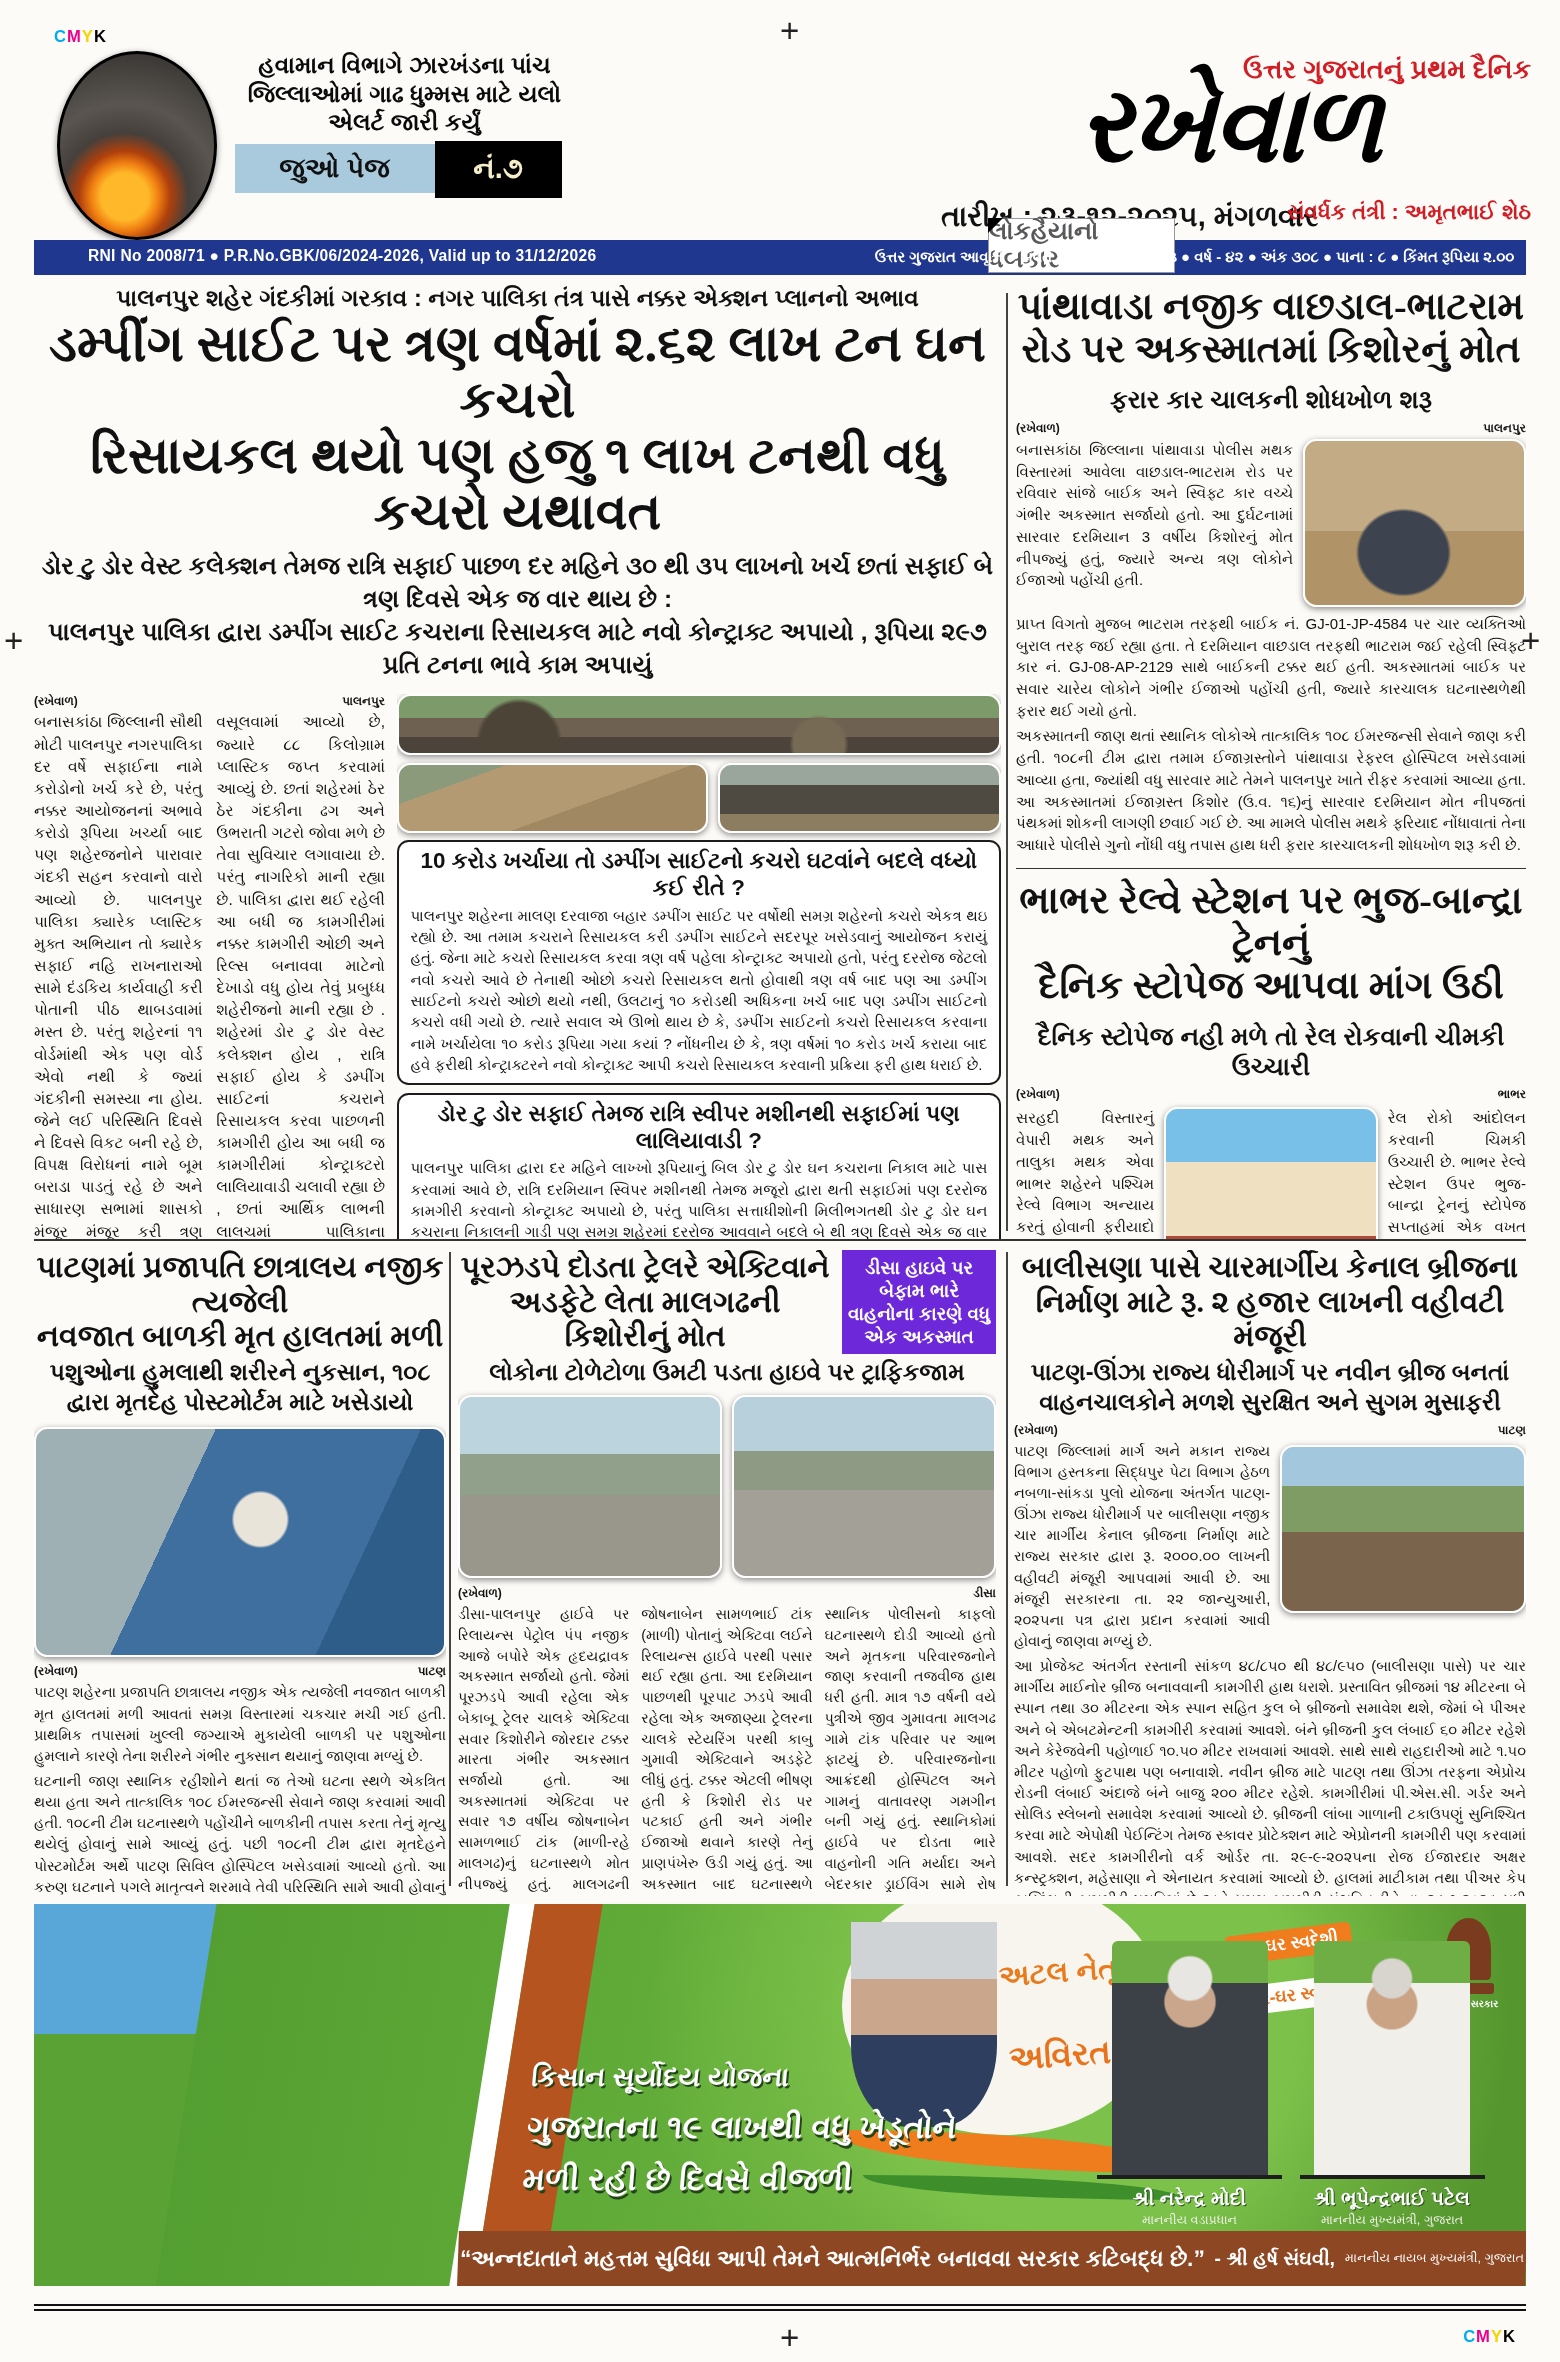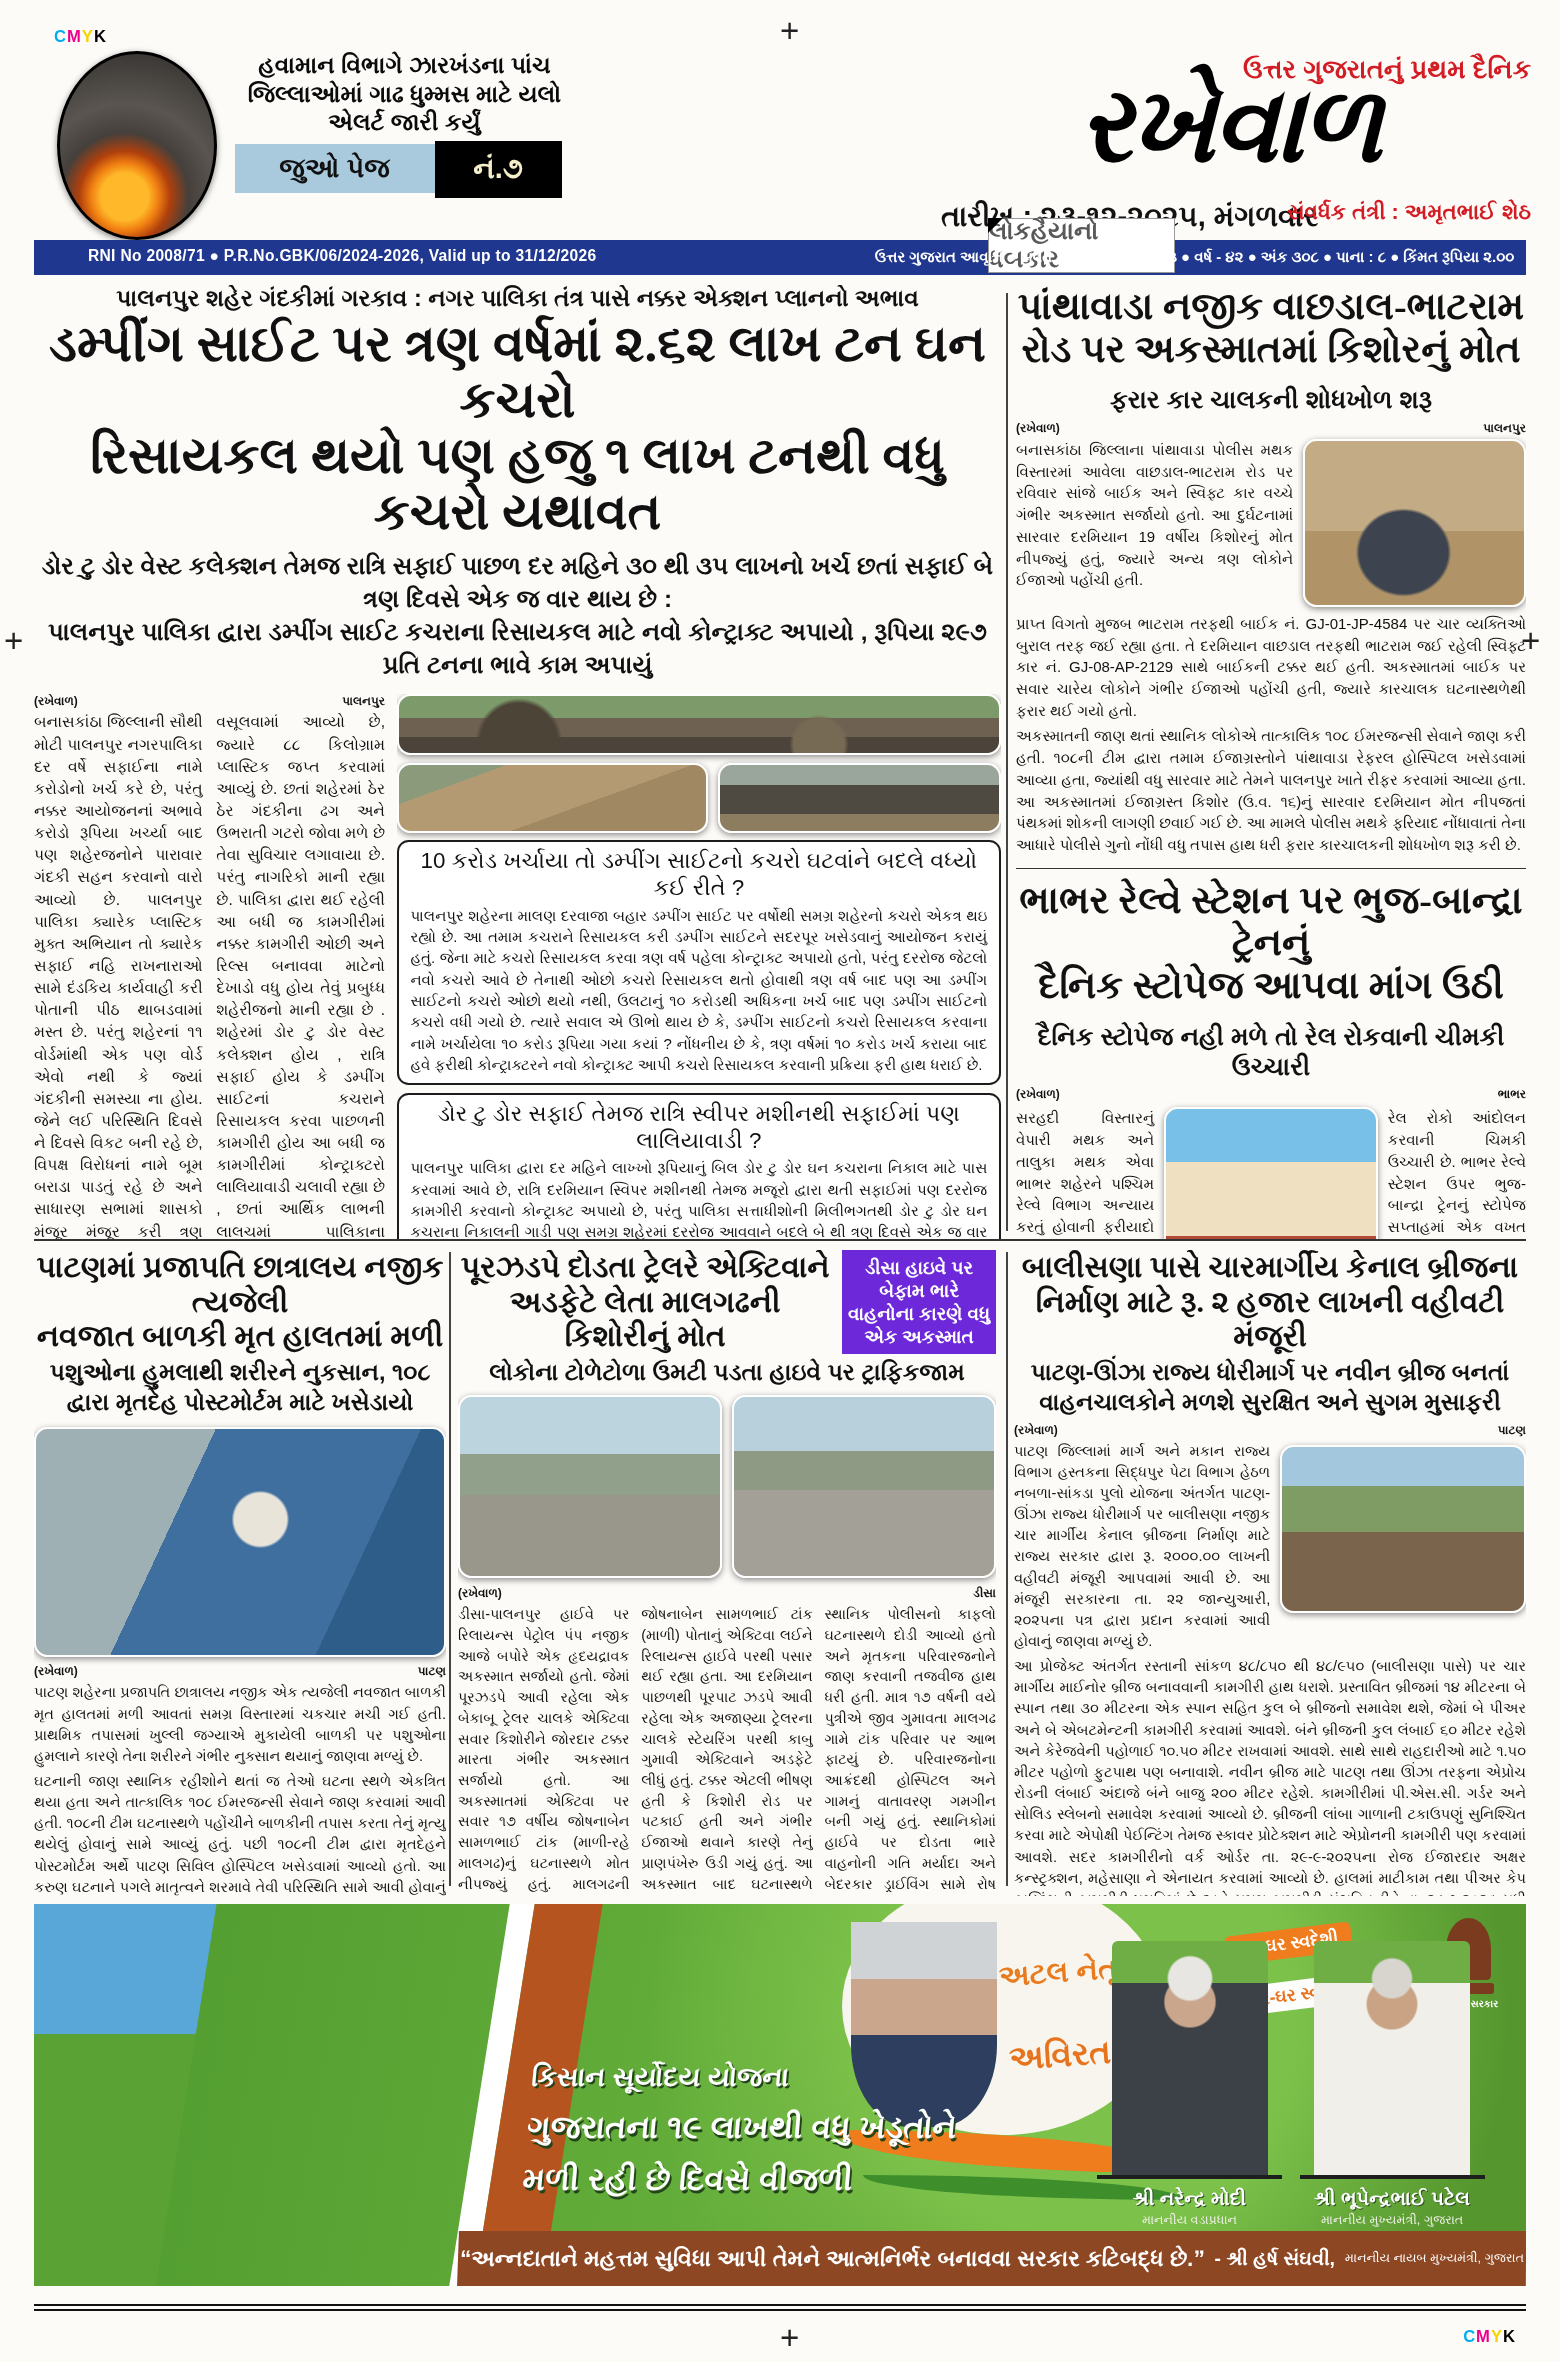--- a/index.html
+++ b/index.html
@@ -52,21 +52,21 @@
   .lead-left .txt{column-count:2;column-gap:13.7px;font-size:15.6px;line-height:1.42;text-align:justify;}
   .lead-right{flex:1;display:flex;flex-direction:column;gap:7.8px;overflow:hidden;}
   .ph-wide{height:176px;background:
       radial-gradient(circle at 20% 80%,#4c4437 0 8%,transparent 9%),
       radial-gradient(circle at 70% 85%,#776a54 0 6%,transparent 7%),
       linear-gradient(#7d9b6a 0 38%,#6e6152 38% 72%,#4c443a 72%);}
   .ph-row{display:flex;gap:9.8px;height:213px;}
   .ph-road{flex:1.1;background:linear-gradient(160deg,#8a9a7a 0 22%,#b39a72 22% 60%,#a08862 60%);}
   .ph-heap{flex:1;background:linear-gradient(#9aa59b 0 30%,#4e4a42 30% 75%,#8c7c60 75%);}
   .qbox{border:2px solid #1c1c1c;border-radius:11.7px;padding:5.9px 11.7px 7.8px;background:#fff;}
-  .qbox .qt{font-size:22.4px;font-weight:normal;text-align:center;line-height:1.2;}
+  .qbox .qt{font-size:22.4px;font-weight:bold;text-align:center;line-height:1.2;}
   .qbox .qb{font-size:15px;line-height:1.42;text-align:justify;margin-top:2.9px;}
 
   
   .rail{left:1016px;top:285px;width:510px;height:954px;overflow:hidden;}
   .rail h2{margin:0;font-size:38px;line-height:1.12;text-align:center;font-weight:800;
       font-family:"Liberation Serif","DejaVu Serif",serif;}
   .rail .sub{font-size:25px;font-weight:bold;text-align:center;margin-top:15px;}
   .rail .txt{font-size:15px;line-height:1.45;text-align:justify;}
   .a-row{display:flex;gap:9.8px;margin-top:3.9px;}
   .a-row .txt{flex:1;}
@@ -236,21 +236,21 @@
   <div class="abs rail">
     <div>
       <h2><span>પાંથાવાડા નજીક વાછડાલ-ભાટરામ</span><br>
         <span>રોડ પર અકસ્માતમાં કિશોરનું મોત</span></h2>
       <div class="sub">ફરાર કાર ચાલકની શોધખોળ શરૂ</div>
       <div class="byrow" style="margin-top:5.9px;">
         <span>(રખેવાળ)</span>
         <span>પાલનપુર</span>
       </div>
       <div class="a-row">
-        <div class="txt">બનાસકાંઠા જિલ્લાના પાંથાવાડા પોલીસ મથક વિસ્તારમાં આવેલા વાછડાલ-ભાટરામ રોડ પર રવિવાર સાંજે બાઈક અને સ્વિફ્ટ કાર વચ્ચે ગંભીર અકસ્માત સર્જાયો હતો. આ દુર્ઘટનામાં સારવાર દરમિયાન 19 વર્ષીય કિશોરનું મોત નીપજ્યું હતું, જ્યારે અન્ય ત્રણ લોકોને ઈજાઓ પહોંચી હતી.</div>
+        <div class="txt">બનાસકાંઠા જિલ્લાના પાંથાવાડા પોલીસ મથક વિસ્તારમાં આવેલા વાછડાલ-ભાટરામ રોડ પર રવિવાર સાંજે બાઈક અને સ્વિફ્ટ કાર વચ્ચે ગંભીર અકસ્માત સર્જાયો હતો. આ દુર્ઘટનામાં સારવાર દરમિયાન 3 વર્ષીય કિશોરનું મોત નીપજ્યું હતું, જ્યારે અન્ય ત્રણ લોકોને ઈજાઓ પહોંચી હતી.</div>
         <div class="ph-bike photo"></div>
       </div>
       <div class="txt" style="margin-top:5.9px;">પ્રાપ્ત વિગતો મુજબ ભાટરામ તરફથી બાઈક નં. GJ-01-JP-4584 પર ચાર વ્યક્તિઓ બુરાલ તરફ જઈ રહ્યા હતા. તે દરમિયાન વાછડાલ તરફથી ભાટરામ જઈ રહેલી સ્વિફ્ટ કાર નં. GJ-08-AP-2129 સાથે બાઈકની ટક્કર થઈ હતી. અકસ્માતમાં બાઈક પર સવાર ચારેય લોકોને ગંભીર ઈજાઓ પહોંચી હતી, જ્યારે કારચાલક ઘટનાસ્થળેથી ફરાર થઈ ગયો હતો.</div>
       <div class="txt" style="margin-top:3.9px;">અકસ્માતની જાણ થતાં સ્થાનિક લોકોએ તાત્કાલિક ૧૦૮ ઈમરજન્સી સેવાને જાણ કરી હતી. ૧૦૮ની ટીમ દ્વારા તમામ ઈજાગ્રસ્તોને પાંથાવાડા રેફરલ હોસ્પિટલ ખસેડવામાં આવ્યા હતા, જ્યાંથી વધુ સારવાર માટે તેમને પાલનપુર ખાતે રીફર કરવામાં આવ્યા હતા. આ અકસ્માતમાં ઈજાગ્રસ્ત કિશોર (ઉ.વ. ૧૬)નું સારવાર દરમિયાન મોત નીપજતાં પંથકમાં શોકની લાગણી છવાઈ ગઈ છે. આ મામલે પોલીસ મથકે ફરિયાદ નોંધાવાતાં તેના આધારે પોલીસે ગુનો નોંધી વધુ તપાસ હાથ ધરી ફરાર કારચાલકની શોધખોળ શરૂ કરી છે.</div>
     </div>
     <div class="raildiv"></div>
     <div>
       <h2><span>ભાભર રેલ્વે સ્ટેશન પર ભુજ-બાન્દ્રા ટ્રેનનું</span><br>
         <span>દૈનિક સ્ટોપેજ આપવા માંગ ઉઠી</span></h2>
       <div class="sub">દૈનિક સ્ટોપેજ નહી મળે તો રેલ રોકવાની ચીમકી ઉચ્ચારી</div>

